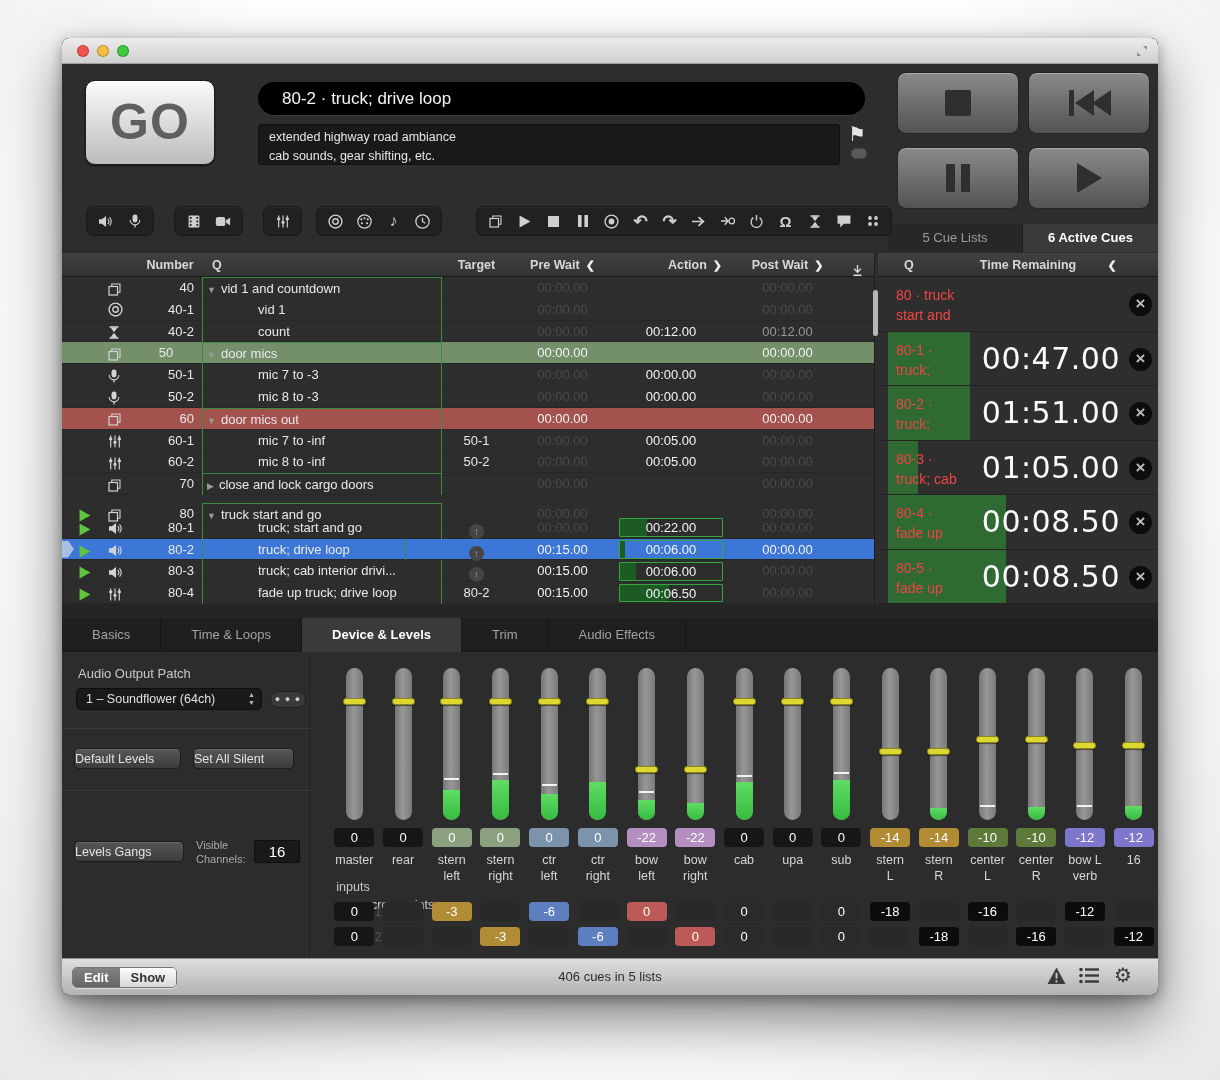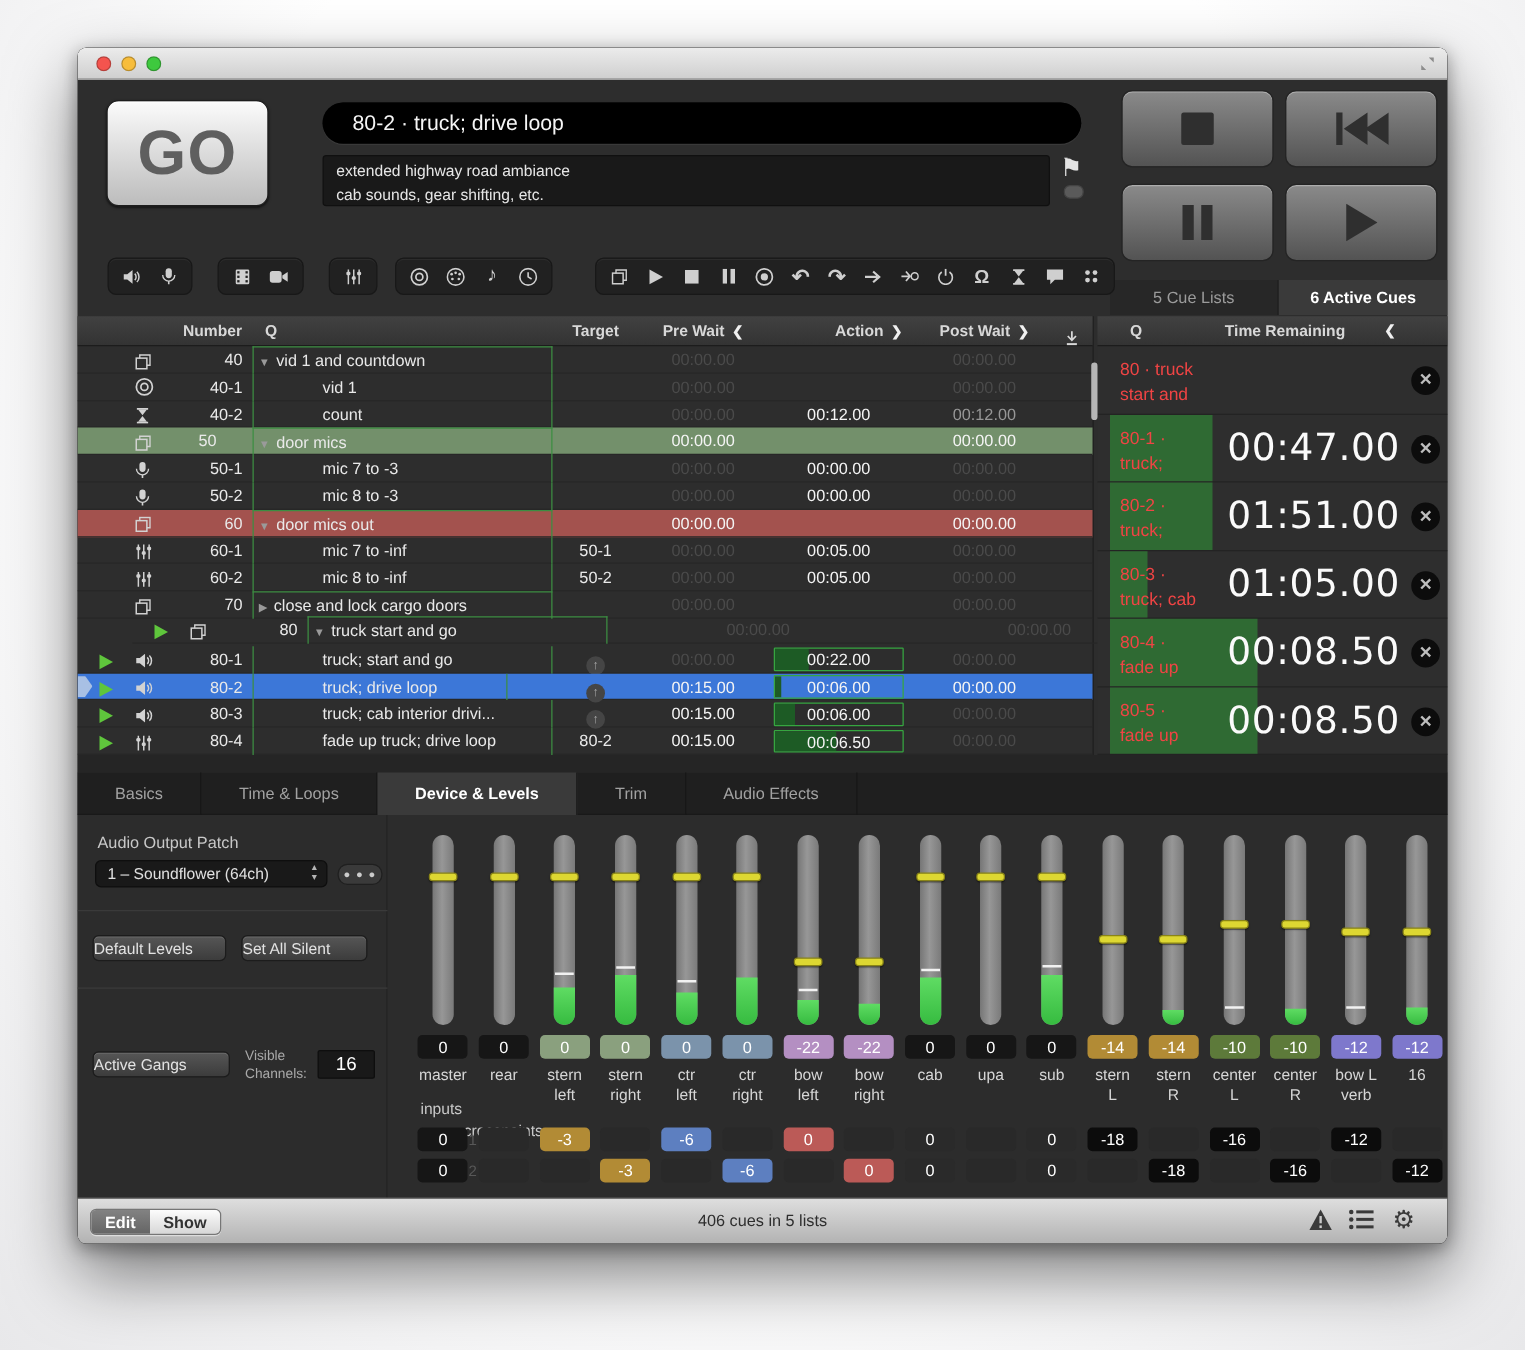--- a/index.html
+++ b/index.html
@@ -469,21 +469,21 @@
               <rect x="1" y="3.5" width="8.5" height="8.5" stroke="#d2d2d2" stroke-width="1.2" fill="none"></rect>
               <path d="M3.8 3.5V1h8.2v8.2h-2.5" stroke="#d2d2d2" stroke-width="1.1" fill="none"></path>
             </svg></span>
           <span class="cell" style="left:76px;width:56px;text-align:right">70</span>
           <span class="cell qcell qtop" style="left:140px;width:240px;white-space:nowrap;overflow:hidden"><span style="color:#9a9a9a;font-size:9px;margin:0 5px 0 4px">▶</span><span>close and lock cargo doors</span></span>
           <span class="cell" style="left:381px;width:67px;text-align:center"></span>
           <span class="cell t-faint" style="left:448px;width:105px;text-align:center">00:00.00</span>
           <span class="cell t-norm" style="left:553px;width:112px;text-align:center"></span>
           <span class="cell t-faint" style="left:665px;width:121px;text-align:center">00:00.00</span>
         </div>
-        <div class="crow" style="top: 240px; margin-left: 44px;">
+        <div class="crow" style="top: 250px;">
           <span class="cell" style="left:17px;width:22px;padding-top:4px"><svg width="12" height="13" viewBox="0 0 11 12">
               <path d="M0.5 0.5l10 5.5-10 5.5z" fill="#5fc63c"></path>
             </svg></span>
           <span class="cell" style="left:46px;width:24px;padding-top:3.5px"><svg width="13" height="13" viewBox="0 0 13 13">
               <rect x="1" y="3.5" width="8.5" height="8.5" stroke="#d2d2d2" stroke-width="1.2" fill="none"></rect>
               <path d="M3.8 3.5V1h8.2v8.2h-2.5" stroke="#d2d2d2" stroke-width="1.1" fill="none"></path>
             </svg></span>
           <span class="cell" style="left:76px;width:56px;text-align:right">80</span>
           <span class="cell qcell qtop" style="left:140px;width:240px;white-space:nowrap;overflow:hidden"><span style="color:#9a9a9a;font-size:9px;margin:0 5px 0 4px">▼</span><span>truck start and go</span></span>
           <span class="cell" style="left:381px;width:67px;text-align:center"></span>
@@ -642,21 +642,21 @@
       <div class="small-cap" style="left:16px;top:14px;color:#c8c8c8;font-size:13px">Audio Output Patch</div>
       <div id="patch-select">
         <span>1 – Soundflower (64ch)</span>
         <span id="patch-stepper">▲<br>▼</span>
       </div>
       <div id="more-btn">● ● ●</div>
       <div class="lp-divider" style="top:76px"></div>
       <div class="dark-btn" style="left:12px;top:96px;width:107px">Default Levels</div>
       <div class="dark-btn" style="left:131px;top:96px;width:101px">Set All Silent</div>
       <div class="lp-divider" style="top:138px"></div>
-      <div class="dark-btn" style="left:12px;top:189px;width:110px">Active Gangs</div>
+      <div class="dark-btn" style="left:12px;top:189px;width:110px">Levels Gangs</div>
       <div class="small-cap" style="left:134px;top:186px;color:#a9a9a9;font-size:11px;line-height:1.3">
         <span>Visible</span><br><span>Channels:</span>
       </div>
       <div id="vis-box">16</div>
     </div>
 
     <div id="fader-area">
         <div class="ftrack" style="left: 283.853px; top: 50px;">
           <div class="fhandle" style="top:30px"></div>
         </div>

